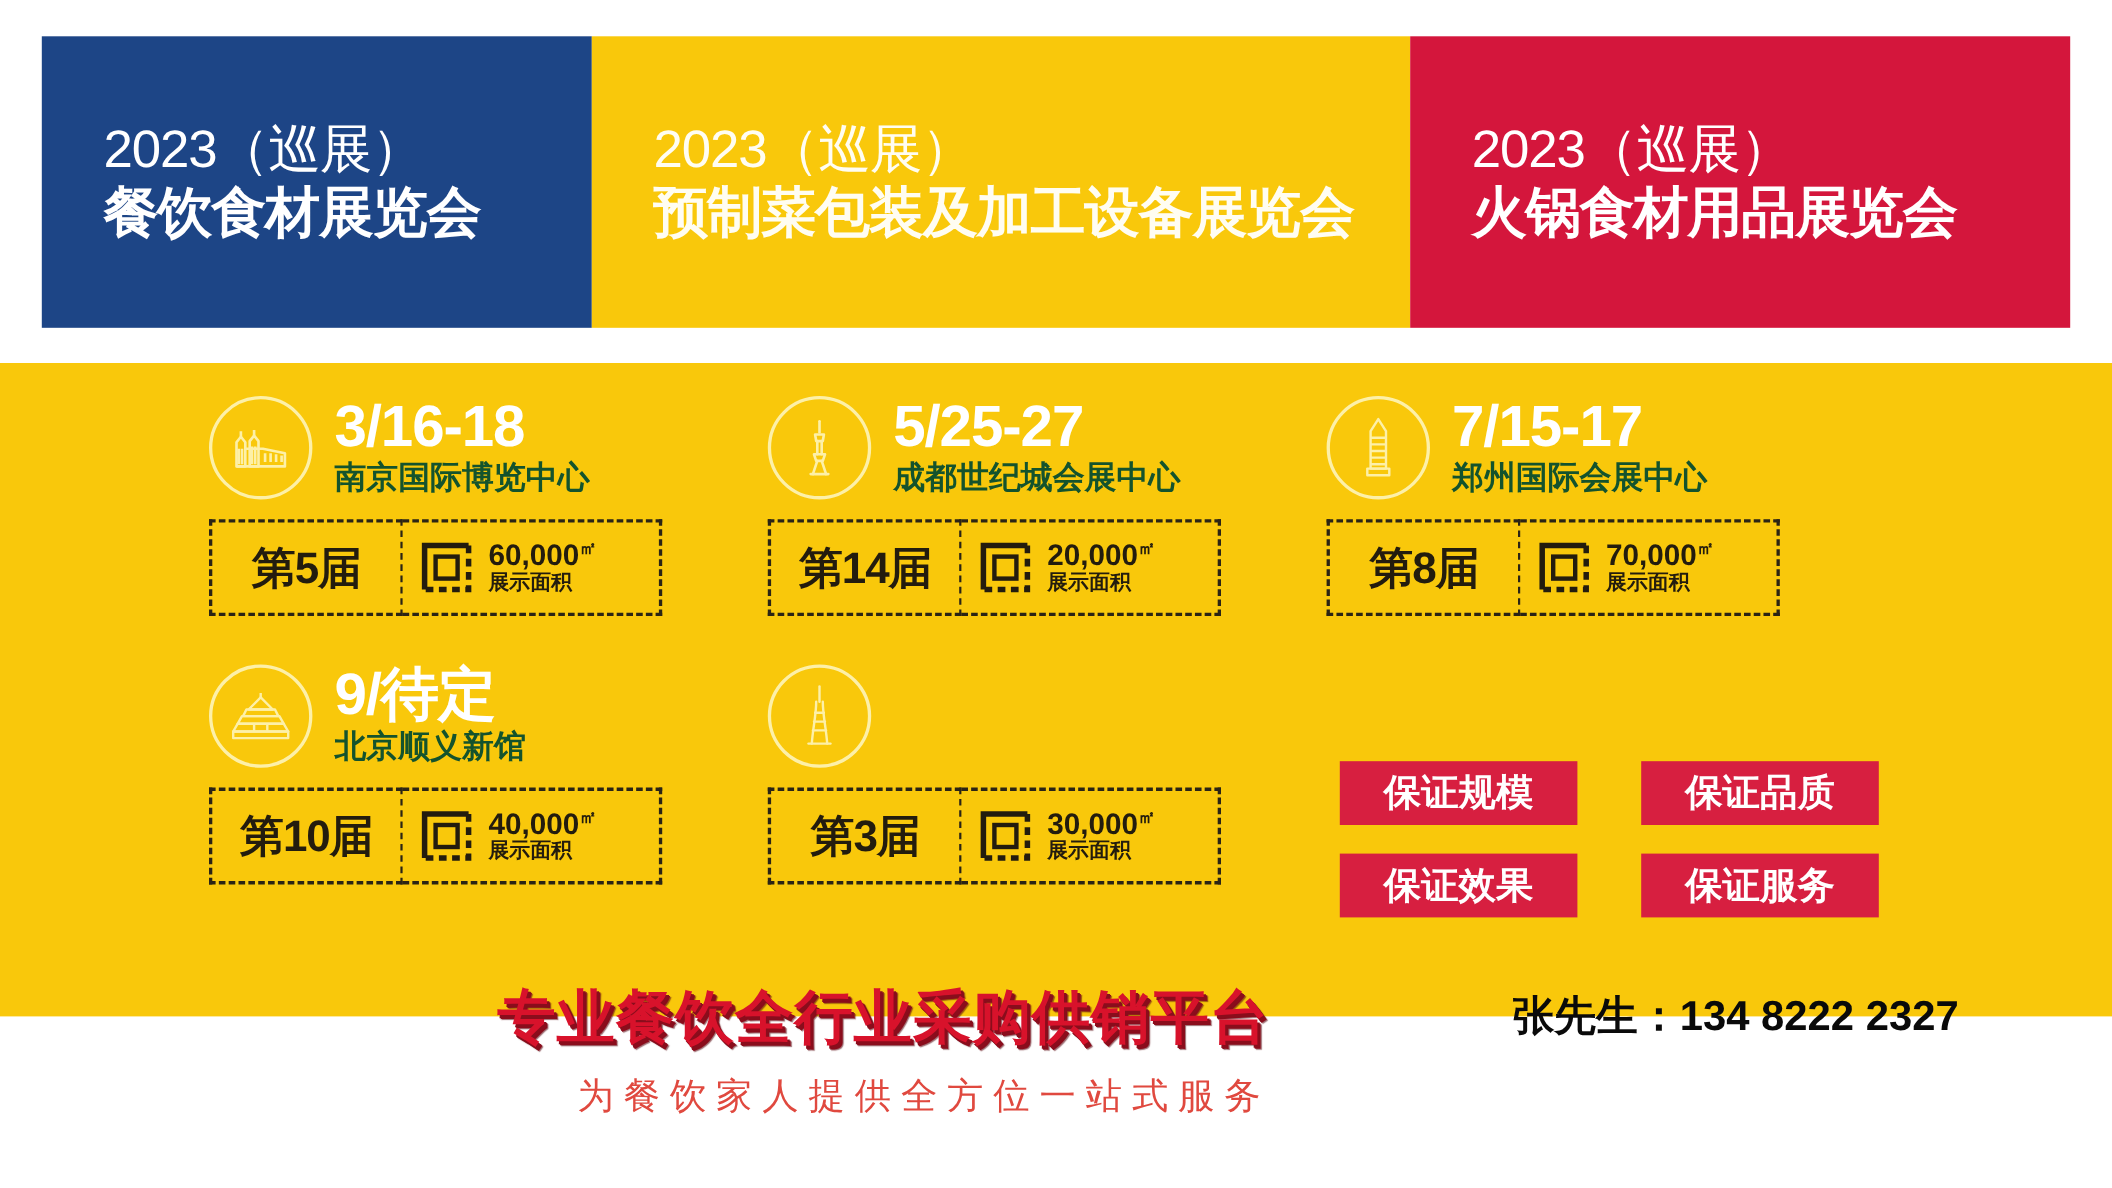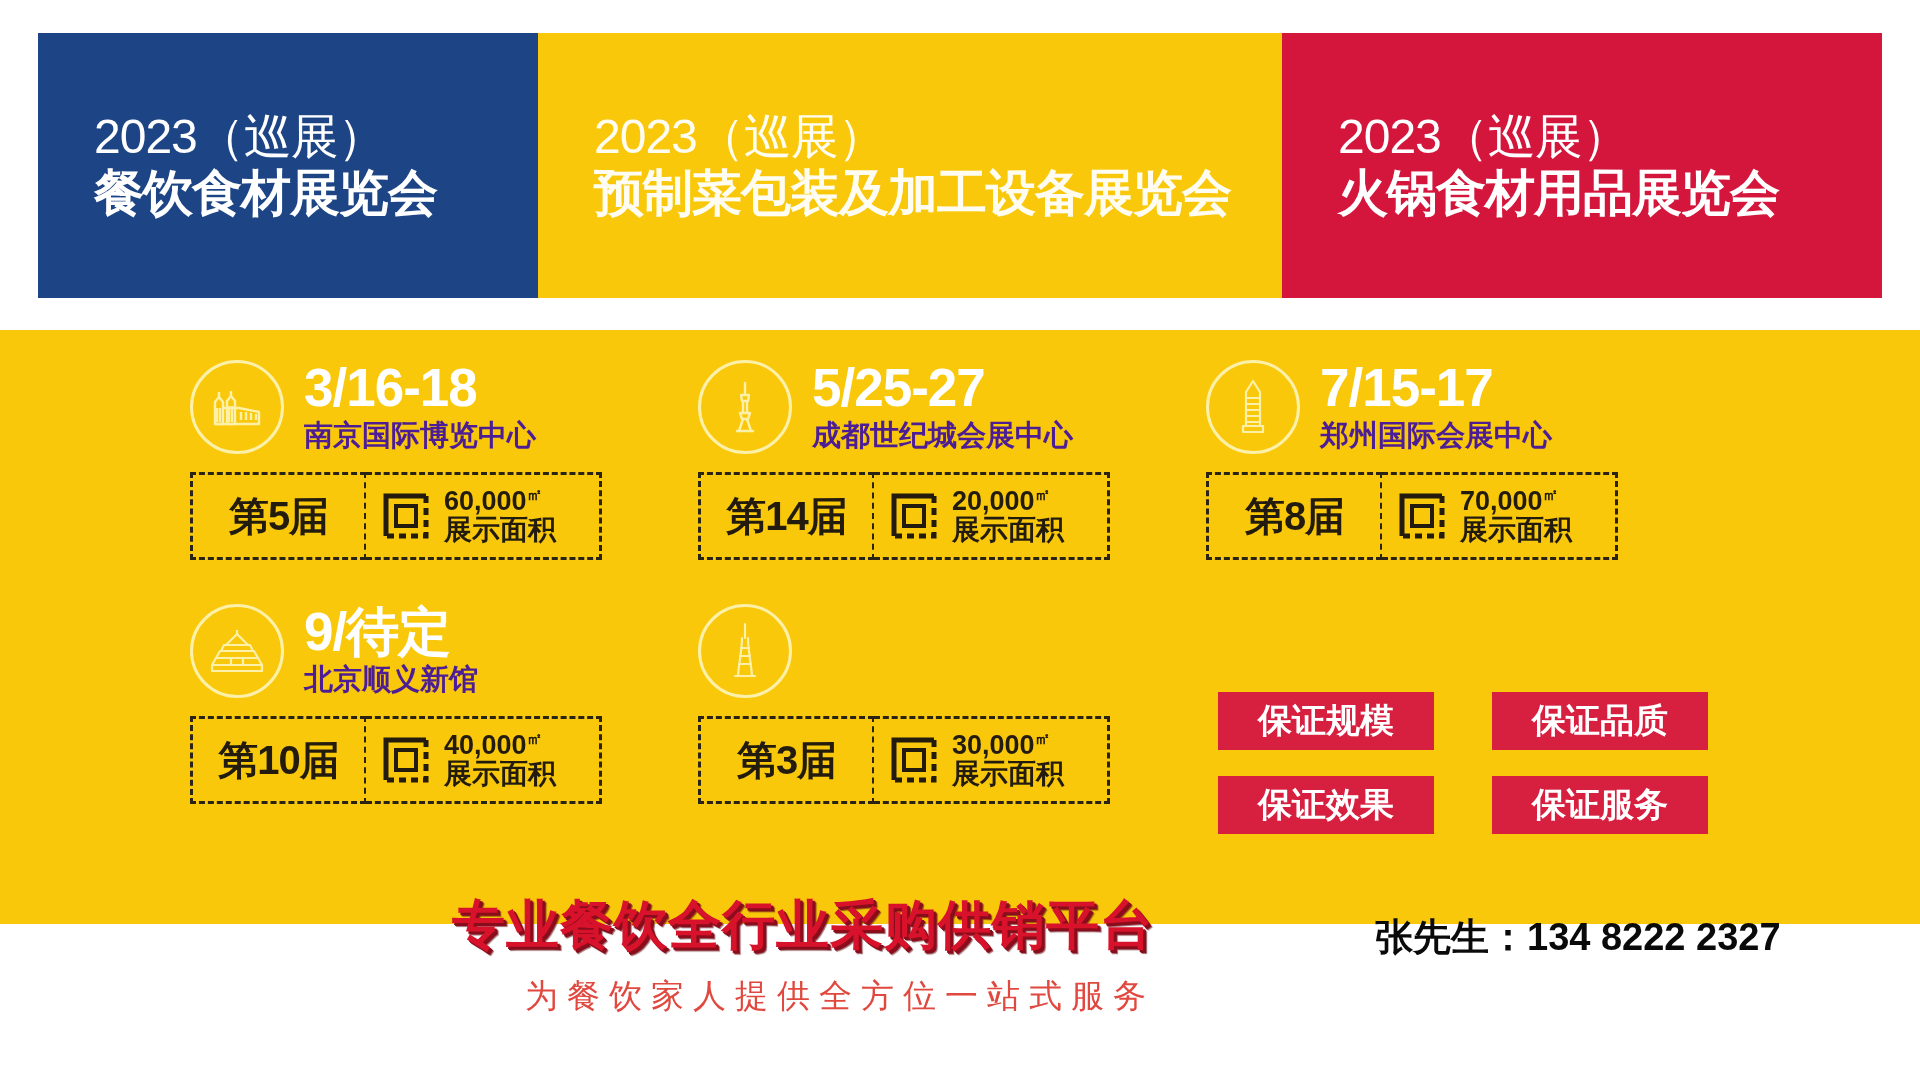--- a/index.html
+++ b/index.html
@@ -112,21 +112,21 @@
     font-size: 53px;
     font-weight: 700;
     color: #ffffff;
     line-height: 1.02;
     letter-spacing: -1px;
     white-space: nowrap;
   }
   .city-venue {
     font-size: 29px;
     font-weight: 700;
-    color: #4c1d95;
+    color: #14532d;
     line-height: 1.25;
     margin-top: 2px;
     white-space: nowrap;
   }
 
   .city-badges {
     display: flex;
     width: 412px;
     height: 88px;
   }
@@ -165,21 +165,21 @@
   .area-value {
     font-size: 27px;
     font-weight: 700;
     color: #231c0e;
     white-space: nowrap;
   }
   .area-value sup {
     font-size: 16px;
   }
   .area-label {
-    font-size: 28px;
+    font-size: 19px;
     font-weight: 700;
     color: #231c0e;
     white-space: nowrap;
     margin-top: -1px;
   }
 
   
   .guarantees {
     position: absolute;
     left: 1218px;
@@ -228,21 +228,21 @@
     top: 84px;
     font-size: 33px;
     font-weight: 400;
     color: #e0493f;
     letter-spacing: 9px;
     white-space: nowrap;
   }
   .contact {
     position: absolute;
     left: 1375px;
-    top: 22px;
+    top: 8px;
     font-size: 38px;
     font-weight: 700;
     color: #0a0a0a;
     white-space: nowrap;
   }
 </style>
 </head>
 <body>
 
 <div class="header-strip">

